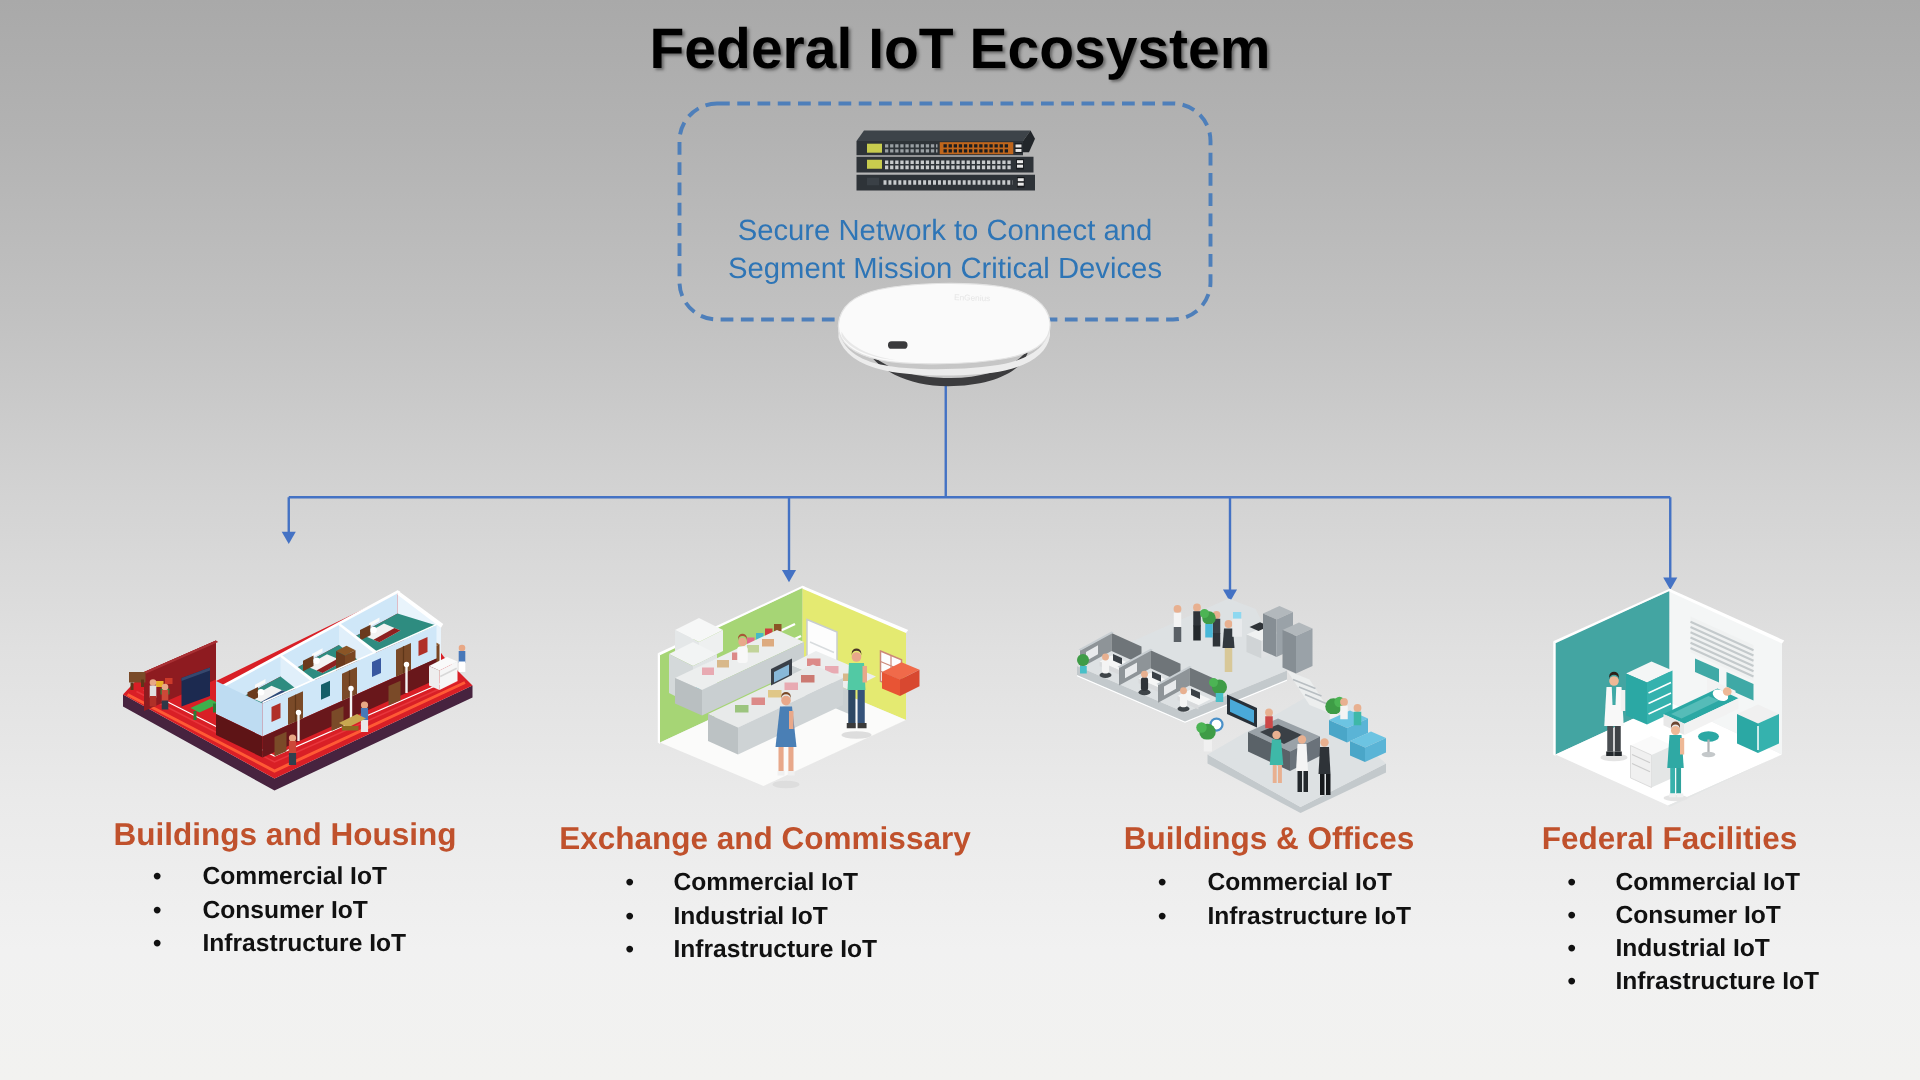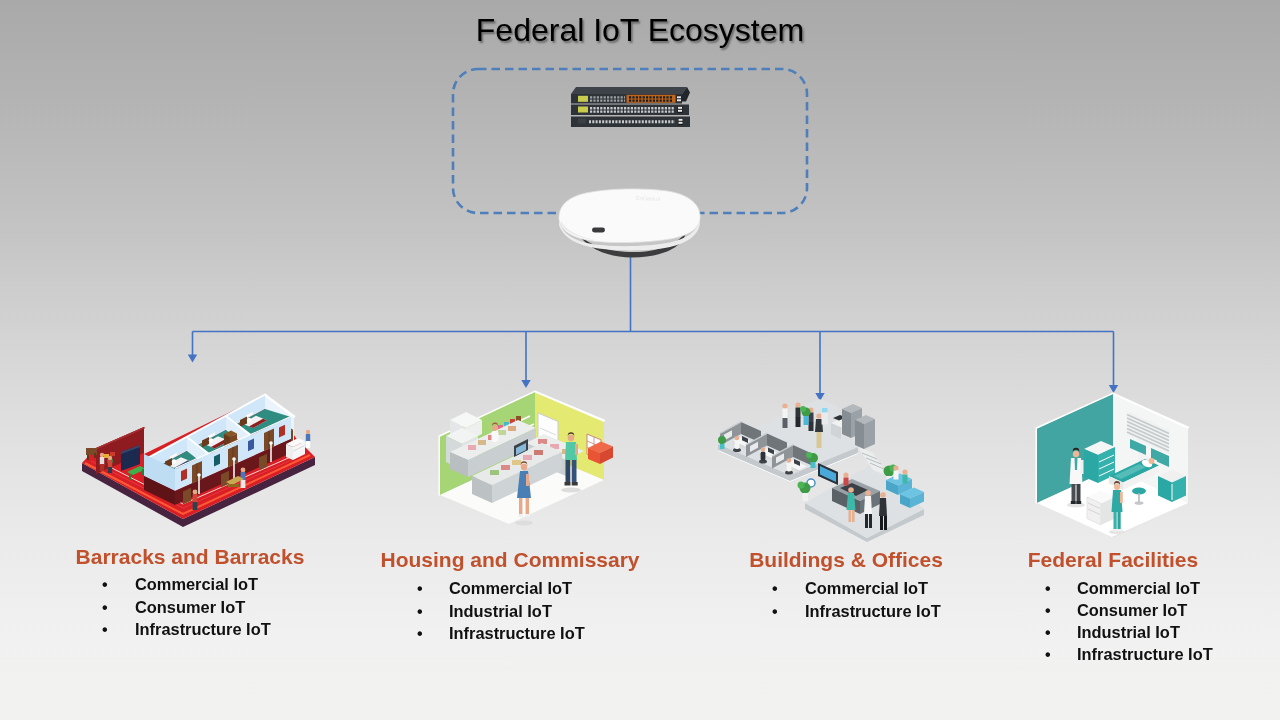--- a/index.html
+++ b/index.html
@@ -1,20 +1,20 @@
 <!DOCTYPE html>
 <html><head>
 <meta charset="utf-8">
 <style>
   html,body{margin:0;padding:0;}
   #slide{position:relative;width:1280px;height:720px;overflow:hidden;
     font-family:"Liberation Sans",sans-serif;
     background:linear-gradient(180deg,#a9a9a9 0%,#b2b2b2 12%,#c2c2c2 30%,#d3d3d3 46%,#e0e0e0 60%,#eaeaea 74%,#f1f1f1 88%,#f2f2f0 100%);}
   .abs{position:absolute;}
-  #title{left:0;top:12px;width:1280px;text-align:center;font-size:32px;font-weight:normal;color:#000;
+  #title{left:0;top:12px;width:1280px;text-align:center;font-size:38px;font-weight:bold;color:#000;
     text-shadow:1.5px 1.5px 2px rgba(80,80,80,0.75);letter-spacing:0px;}
   #boxtext{left:453px;top:142px;width:354px;text-align:center;font-size:19.5px;line-height:25px;color:#2e75b6;}
   .sect{position:absolute;}
   .sect h2{margin:0;font-size:21px;font-weight:bold;color:#c0512c;text-align:center;white-space:nowrap;}
   .li{position:absolute;white-space:nowrap;font-size:16.4px;font-weight:bold;color:#111;}
   .li .d{display:inline-block;font-size:16px;}
 </style>
 </head>
 <body>
 <div id="slide">
@@ -25,20 +25,21 @@
     <polygon points="521.3,380 530.7,380 526,388.1" fill="#4472c4"></polygon>
     <polygon points="815.3,393 824.7,393 820,401.1" fill="#4472c4"></polygon>
     <polygon points="1108.8,385 1118.2,385 1113.5,393.1" fill="#4472c4"></polygon>
   </svg>
 
   <svg class="abs" style="left:450px;top:66px" width="360" height="150" viewBox="0 0 360 150">
     <rect x="3" y="3" width="354" height="144" rx="25" ry="25" fill="none" stroke="#4e7fba" stroke-width="2.6" stroke-dasharray="8.5 5"></rect>
   </svg>
 
   <div class="abs" id="title">Federal IoT Ecosystem</div>
+  <div class="abs" id="boxtext">Secure Network to Connect and<br>Segment Mission Critical Devices</div>
 
   <svg class="abs" style="left:565px;top:84px" width="130" height="45" viewBox="0 0 130 45">
 
     <polygon points="6,10 11,3 122,3 117,10" fill="#3d4349"></polygon>
     <polygon points="117,10 122,3 125,8.5 121,17.5 117,17.5" fill="#22262a"></polygon>
 
     <rect x="6" y="10" width="111" height="9.5" fill="#2e3338"></rect>
     <rect x="13" y="11.8" width="10" height="6" fill="#c8cc4e"></rect>
     <line x1="25" y1="13.3" x2="60" y2="13.3" stroke="#9aa0a4" stroke-width="2.2" stroke-dasharray="2.2 1.2"></line>
     <line x1="25" y1="16.6" x2="60" y2="16.6" stroke="#9aa0a4" stroke-width="2.2" stroke-dasharray="2.2 1.2"></line>
@@ -524,31 +525,31 @@
     <path d="M79,94 a3,3 0 0 1 6,0 l0,-2 a3,3 0 0 0 -6,0 Z" fill="#6a4430"></path>
     <polygon points="78,98 86,98 87.5,120 76.5,120" fill="#2fa9a4"></polygon>
     <rect x="78.5" y="120" width="3.2" height="17" fill="#38b2ac"></rect>
       <rect x="82.5" y="120" width="3.2" height="17" fill="#2fa29c"></rect>
     <rect x="77.8" y="137" width="4.4" height="2.5" fill="#f0f0f0"></rect>
       <rect x="82.8" y="137" width="4.4" height="2.5" fill="#f0f0f0"></rect>
     <rect x="85" y="100" width="2.8" height="11" fill="#eeb896"></rect>
   </svg>
 
   <div class="sect" style="left:40px;top:545px;width:300px">
-    <h2>Barracks and Barracks</h2>
+    <h2>Buildings and Housing</h2>
     <div class="li" style="left:62px;top:30px"><span class="d">•</span></div>
     <div class="li" style="left:95px;top:30px">Commercial IoT</div>
     <div class="li" style="left:62px;top:52.5px"><span class="d">•</span></div>
     <div class="li" style="left:95px;top:52.5px">Consumer IoT</div>
     <div class="li" style="left:62px;top:75px"><span class="d">•</span></div>
     <div class="li" style="left:95px;top:75px">Infrastructure IoT</div>
   </div>
 
   <div class="sect" style="left:360px;top:548px;width:300px">
-    <h2>Housing and Commissary</h2>
+    <h2>Exchange and Commissary</h2>
     <div class="li" style="left:57px;top:31.0px"><span class="d">•</span></div>
     <div class="li" style="left:89px;top:31.0px">Commercial IoT</div>
     <div class="li" style="left:57px;top:53.5px"><span class="d">•</span></div>
     <div class="li" style="left:89px;top:53.5px">Industrial IoT</div>
     <div class="li" style="left:57px;top:76.0px"><span class="d">•</span></div>
     <div class="li" style="left:89px;top:76.0px">Infrastructure IoT</div>
   </div>
 
   <div class="sect" style="left:696px;top:548px;width:300px">
     <h2>Buildings &amp; Offices</h2>

